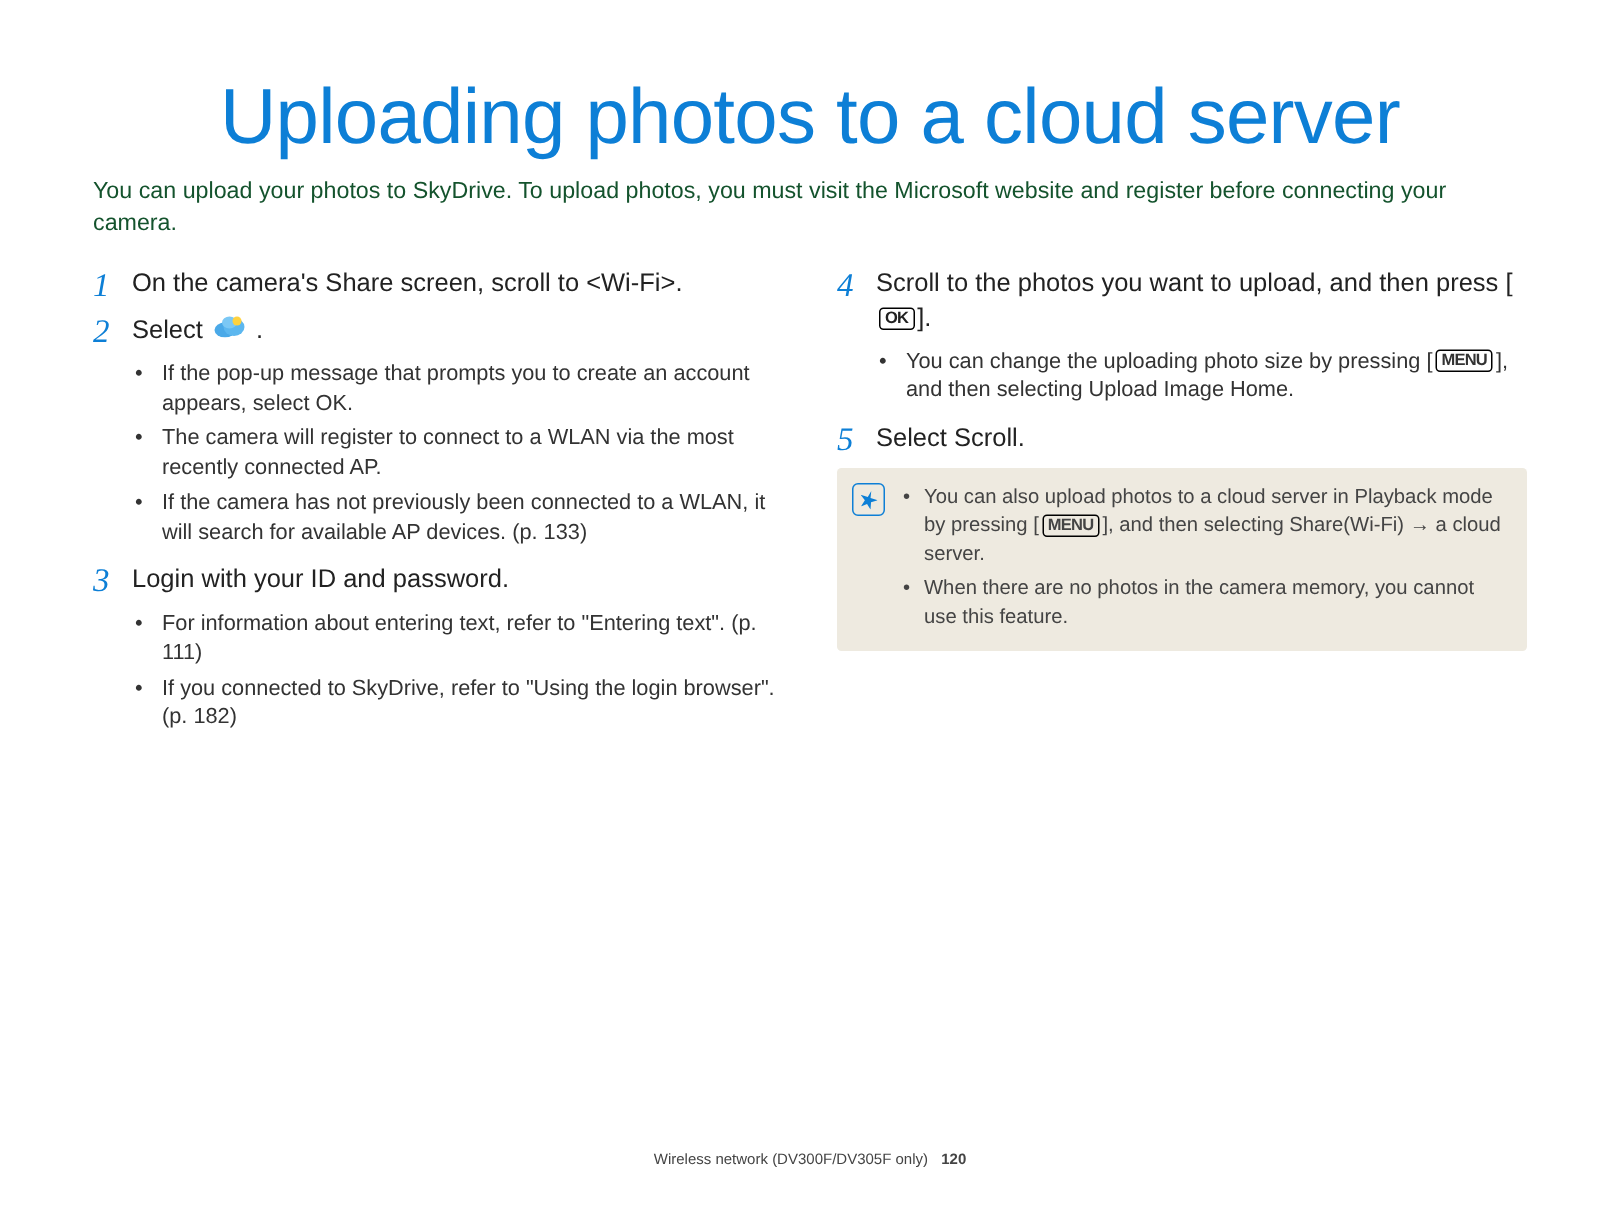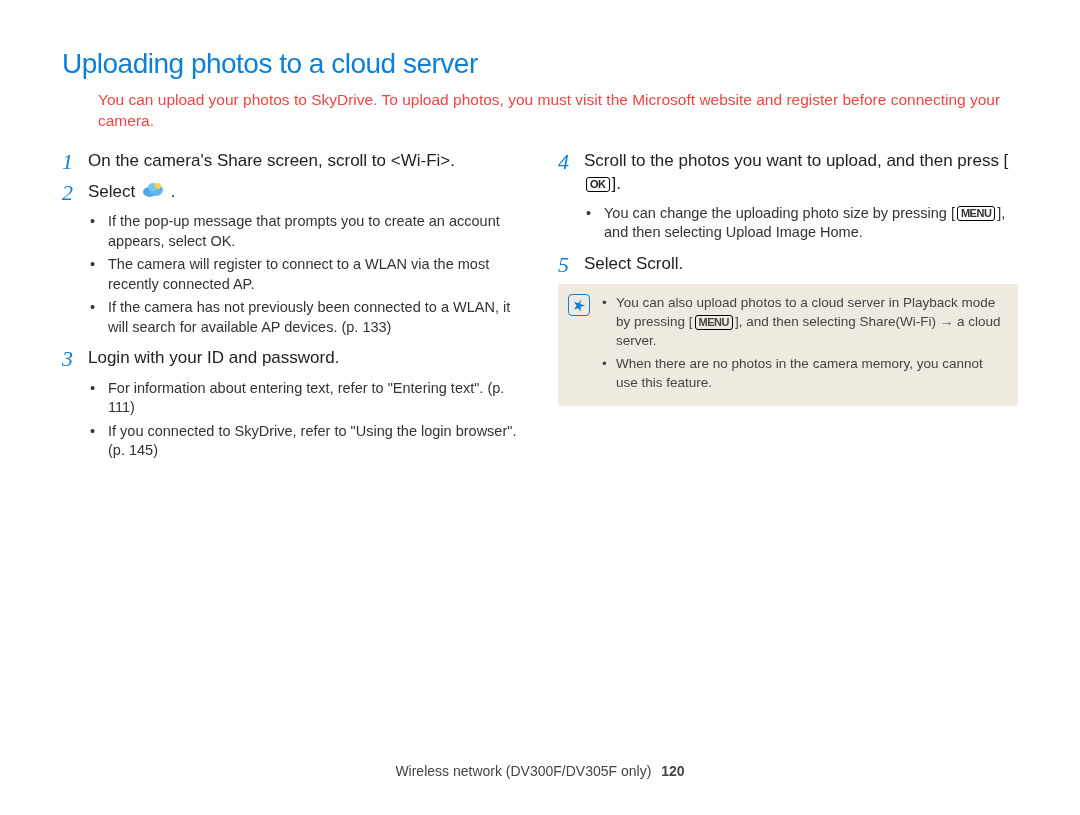--- a/index.html
+++ b/index.html
@@ -6,33 +6,33 @@
   body {
     width: 1080px;
     height: 815px;
     background: #ffffff;
     font-family: Arial, Helvetica, sans-serif;
     color: #222;
     position: relative;
     padding: 48px 62px 0 62px;
   }
   .title {
-    font-size: 28px;
+    font-size: 52px;
     font-weight: 400;
     color: #0d7fd6;
     letter-spacing: -0.5px;
     margin-bottom: 10px;
     font-stretch: condensed;
+    text-align: center;
   }
   .intro {
     font-size: 15.5px;
     line-height: 1.35;
-    color: #ef4444;
+    color: #14532d;
     margin-bottom: 18px;
-    margin-left: 36px;
   }
   .columns {
     display: flex;
     gap: 36px;
   }
   .col {
     flex: 1;
     min-width: 0;
   }
   .step {
@@ -129,21 +129,21 @@
     gap: 8px;
     margin-bottom: 4px;
   }
   .note-box .bullet { min-width: 6px; }
   .footer {
     position: absolute;
     bottom: 36px;
     left: 0;
     width: 1080px;
     text-align: center;
-    font-size: 14px;
+    font-size: 10px;
     color: #444;
   }
   .footer .pg { font-weight: 700; margin-left: 6px; }
   .arrow { font-family: Arial; }
 </style>
 </head>
 <body>
 
 <h1 class="title">Uploading photos to a cloud server</h1>
 <p class="intro">You can upload your photos to SkyDrive. To upload photos, you must visit the Microsoft website and register before connecting your camera.</p>
@@ -193,21 +193,21 @@
       <div class="step-num">3</div>
       <div class="step-body">Login with your ID and password.</div>
     </div>
     <div class="sub-list">
       <div class="item">
         <span class="bullet">•</span>
         <span>For information about entering text, refer to "Entering text". (p. 111)</span>
       </div>
       <div class="item">
         <span class="bullet">•</span>
-        <span>If you connected to SkyDrive, refer to "Using the login browser". (p. 145)</span>
+        <span>If you connected to SkyDrive, refer to "Using the login browser". (p. 182)</span>
       </div>
     </div>
 
   </div>
 
   <div class="col">
 
     <div class="step">
       <div class="step-num">4</div>
       <div class="step-body">

